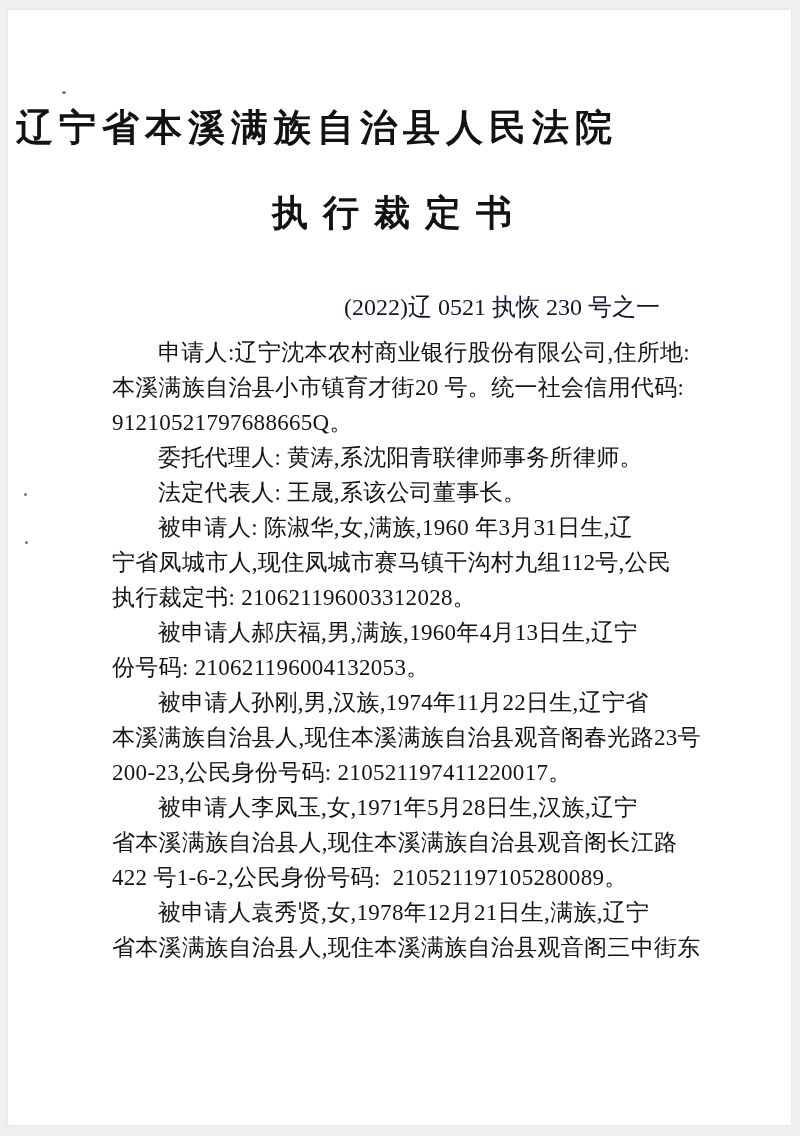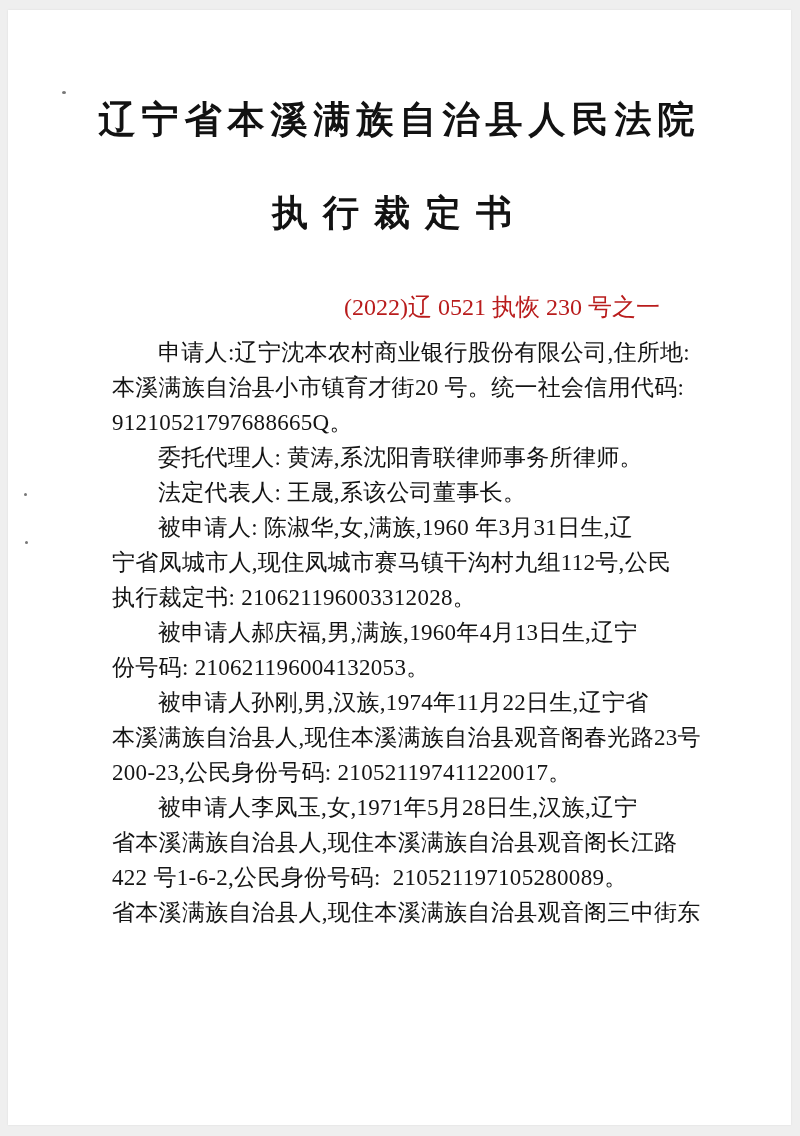--- a/index.html
+++ b/index.html
@@ -19,22 +19,22 @@
     position: absolute;
     left: 8px; top: 10px;
     width: 783px; height: 1115px;
     background: #ffffff;
     box-shadow: 0 0 2px rgba(0,0,0,0.08);
     color: #161616;
   }
   .court-title {
     position: absolute;
     top: 88px; left: 0; width: 100%;
-    margin: 0;
-    text-align: center;
+    margin: 8px;
+    text-align: left;
     font-family: Liberation Serif, serif;
     font-weight: bold;
     font-size: 37px;
     line-height: 44px;
     letter-spacing: 6px;
     color: #121212;
   }
   .doc-title {
     position: absolute;
     top: 181px; left: 0; width: 100%;
@@ -47,21 +47,21 @@
     letter-spacing: 15px;
     color: #121212;
   }
   .case-number {
     position: absolute;
     top: 280px; left: 0; right: 131px;
     text-align: right;
     font-size: 24px;
     line-height: 35px;
     white-space: pre;
-    color: #b91c1c;
+    color: #0f172a;
   }
   .doc-body {
     position: absolute;
     left: 104px; top: 325px;
     width: 640px;
     font-size: 23px;
     line-height: 35px;
     color: #141414;
   }
   .doc-body .line {
@@ -107,17 +107,18 @@
         <div class="line">宁省凤城市人,现住凤城市赛马镇干沟村九组112号,公民</div>
         <div class="line">执行裁定书: 210621196003312028。</div>
         <div class="line first">被申请人郝庆福,男,满族,1960年4月13日生,辽宁</div>
         <div class="line">份号码: 210621196004132053。</div>
         <div class="line first">被申请人孙刚,男,汉族,1974年11月22日生,辽宁省</div>
         <div class="line">本溪满族自治县人,现住本溪满族自治县观音阁春光路23号</div>
         <div class="line">200-23,公民身份号码: 210521197411220017。</div>
         <div class="line first">被申请人李凤玉,女,1971年5月28日生,汉族,辽宁</div>
         <div class="line">省本溪满族自治县人,现住本溪满族自治县观音阁长江路</div>
         <div class="line">422 号1-6-2,公民身份号码:  210521197105280089。</div>
+        <div class="line first">被申请人袁秀贤,女,1978年12月21日生,满族,辽宁</div>
         <div class="line">省本溪满族自治县人,现住本溪满族自治县观音阁三中街东</div>
       </div>
 
   </div>
 </div>
 
 </body></html>

